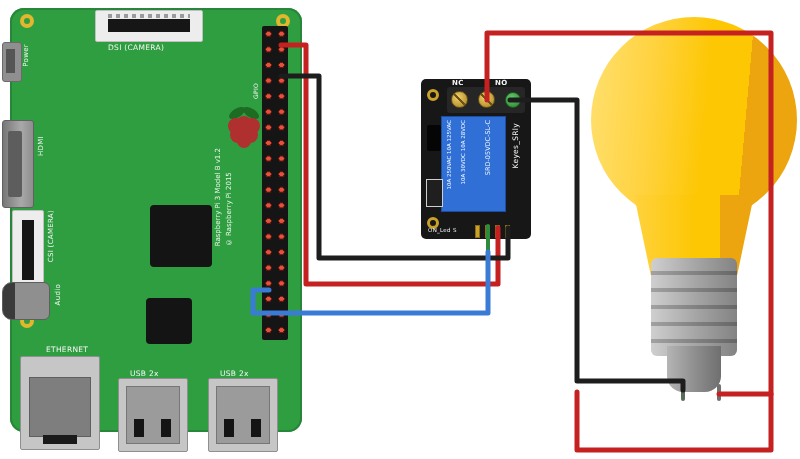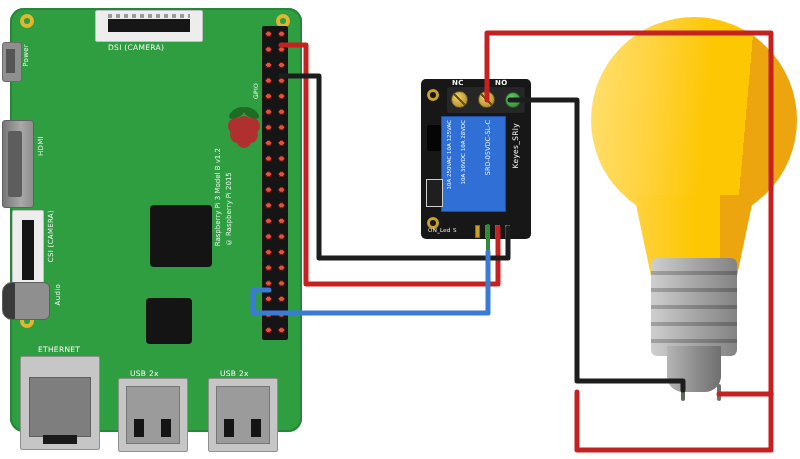--- a/index.html
+++ b/index.html
@@ -31,21 +31,21 @@
   .hdmi-inner{position:absolute;left:5px;top:10px;width:14px;height:66px;background:#5d5d5d;border-radius:2px;}
   .label-hdmi{left:27px;top:128px;}
   .csi{position:absolute;left:2px;top:202px;width:30px;height:78px;background:#ededed;
       border:1px solid #c0c0c0;border-radius:2px;}
   .csi-bar{position:absolute;left:9px;top:9px;width:12px;height:60px;background:#161616;}
   .label-csi{left:37px;top:202px;}
   .audio{position:absolute;left:-8px;top:274px;width:46px;height:36px;
       background:linear-gradient(90deg,#3a3a3a 0 12px,#8f8f8f 12px);border-radius:10px 6px 6px 10px;
       border:1px solid #5e5e5e;}
   .label-audio{left:44px;top:276px;}
-  .label-eth{left:14px;top:337px;font-size:7.5px;padding-left:14px;}
+  .label-eth{left:22px;top:337px;font-size:7.5px;padding-left:14px;}
   .eth{position:absolute;left:10px;top:348px;width:78px;height:92px;background:#c6c6c6;
       border:1px solid #8f8f8f;border-radius:2px;}
   .eth-inner{position:absolute;left:8px;top:20px;width:60px;height:58px;background:#7e7e7e;border:1px solid #5f5f5f;}
   .eth-slot{position:absolute;left:22px;bottom:5px;width:34px;height:9px;background:#1a1a1a;}
   .usb{position:absolute;top:370px;width:68px;height:72px;background:#c6c6c6;
       border:1px solid #8f8f8f;border-radius:2px;}
   .usb-a{left:108px;} .usb-b{left:198px;}
   .usb-inner{position:absolute;left:7px;top:7px;right:7px;bottom:7px;background:#9b9b9b;border:1px solid #767676;}
   .usb-slot{position:absolute;top:40px;width:10px;height:18px;background:#141414;}
   .us1{left:15px;} .us2{left:42px;}

